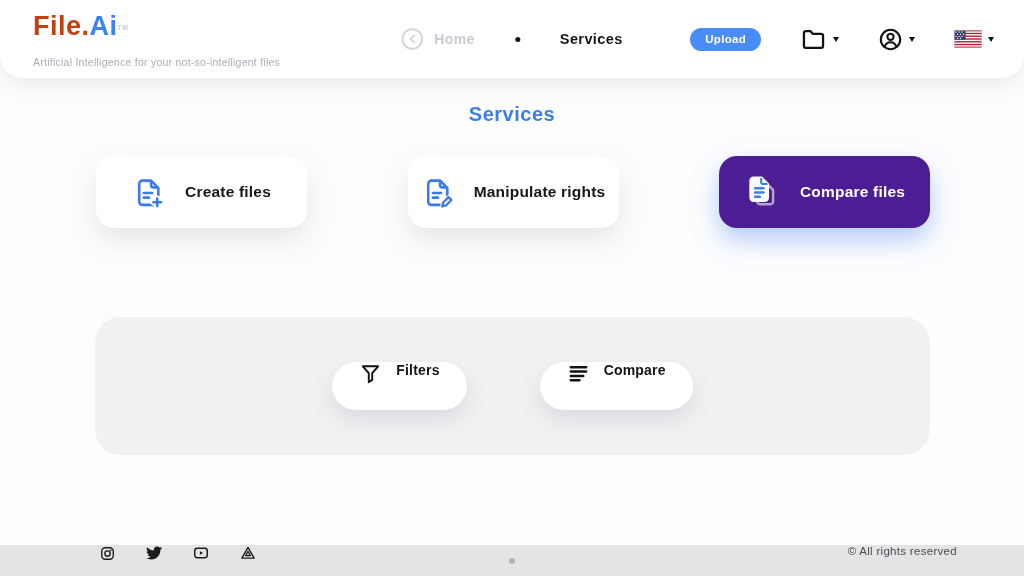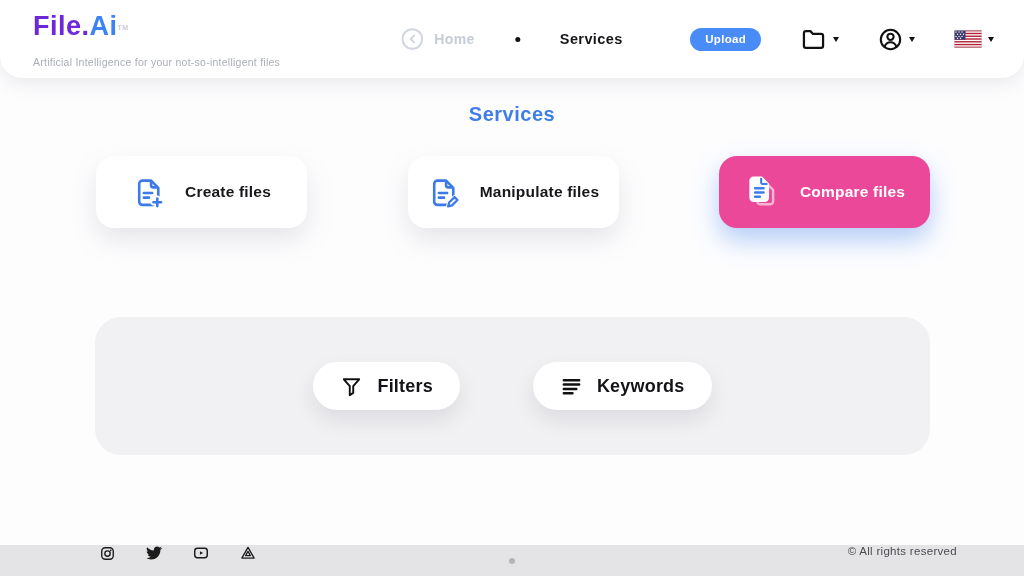--- a/index.html
+++ b/index.html
@@ -14,21 +14,21 @@
   
   .header {
     position:absolute; top:0; left:0; right:0; height:78px;
     background:#ffffff;
     border-radius:0 0 22px 22px;
     box-shadow:0 6px 18px rgba(120,120,135,.14);
     z-index:5;
   }
   .logo { position:absolute; left:33px; top:11px; }
   .logo-line { font-size:27px; font-weight:bold; letter-spacing:.5px; line-height:30px; }
-  .logo-gray { color:#6d28d9; }
+  .logo-gray { color:#c2410c; }
   .logo-blue { color:#3b82f6;margin-top:46px; }
   .logo-tm { font-size:7px; color:#c7cdd6; vertical-align:top; position:relative; top:2px; font-weight:bold; }
   .tagline { font-size:10.5px; color:#a9aeb6; letter-spacing:.25px; margin-top:15px; }
 
   .nav-center {
     position:absolute; left:50%; transform:translateX(-50%);
     top:0; height:78px; display:flex; align-items:center; gap:40px;
   }
   .nav-home { display:flex; align-items:center; gap:11px; cursor:pointer; }
   .nav-home-label { font-size:14px; font-weight:bold; color:#c6ccd6; letter-spacing:.4px; }
@@ -63,34 +63,34 @@
     display:flex; justify-content:space-between;
   }
   .service-card {
     width:211px; height:72px; border-radius:18px; background:#fff;
     box-shadow:0 12px 26px rgba(130,130,145,.18);
     display:flex; align-items:center; justify-content:center; gap:20px;
     font-size:15.5px; font-weight:bold; letter-spacing:.2px;
     cursor:pointer;
   }
   .service-card.active {
-    background:#ec4899; color:#fff;
+    background:#4c1d95; color:#fff;
     box-shadow:0 12px 26px rgba(61,125,233,.38);
   }
 
   .tools-panel {
     position:absolute; top:317px; left:95px; right:94px; height:138px;
     background:#f1f1f3; border-radius:26px;
     display:flex; align-items:center; justify-content:center; gap:73px;
   }
   .tool-pill {
     height:48px; border-radius:24px; background:#fff;
     box-shadow:0 10px 20px rgba(120,120,135,.16);
-    display:flex; align-items:center; gap:14px; padding:0 27px;
-    font-size:18px; font-weight:bold; letter-spacing:.2px; color:#141418;
+    display:flex; align-items:flex-start; gap:14px; padding:0 27px;
+    font-size:14px; font-weight:bold; letter-spacing:.2px; color:#141418;
     cursor:pointer;
   }
 
   
   .footer {
     position:absolute; bottom:0; left:0; right:0; height:31px;
     background:#e4e4e6; display:flex; align-items:flex-start;
     padding:0 67px 0 100px;
   }
   .social-row { display:flex; align-items:center; gap:31px; }
@@ -202,21 +202,21 @@
   <div class="service-card">
     <span>
       <svg width="33" height="33" viewBox="0 0 32 32" fill="none">
         <path d="M10 4.5 h8.5 l7 7 v13.5 a3 3 0 0 1 -3 3 h-12.5 a3 3 0 0 1 -3 -3 v-17.5 a3 3 0 0 1 3 -3 z" stroke="#3b7ae8" stroke-width="2.5" stroke-linejoin="round"></path>
         <path d="M18.5 4.8 v4.2 a2 2 0 0 0 2 2 h4.6" stroke="#3b7ae8" stroke-width="2.5" stroke-linejoin="round"></path>
         <path d="M11.5 16.5 h8 M11.5 21 h5" stroke="#3b7ae8" stroke-width="2.5" stroke-linecap="round"></path>
         <path d="M20.5 29.5 l1 -3.8 5.2 -5.2 2.8 2.8 -5.2 5.2 -3.8 1 z" fill="#ffffff" stroke="#ffffff" stroke-width="4" stroke-linejoin="round"></path>
         <path d="M20.5 29.5 l1 -3.8 5.2 -5.2 2.8 2.8 -5.2 5.2 -3.8 1 z" stroke="#3b7ae8" stroke-width="2.2" stroke-linejoin="round"></path>
       </svg>
     </span>
-    <span>Manipulate files</span>
+    <span>Manipulate rights</span>
   </div>
 
   <div class="service-card active">
     <span>
       <svg width="36" height="36" viewBox="0 0 34 34" fill="none">
         <path d="M15 9.5 h7 l5.5 5.5 v11 a2.5 2.5 0 0 1 -2.5 2.5 h-10 a2.5 2.5 0 0 1 -2.5 -2.5 v-14 a2.5 2.5 0 0 1 2.5 -2.5 z" stroke="rgba(255,255,255,.6)" stroke-width="2.3" stroke-linejoin="round"></path>
         <path d="M9 3.5 h7.5 l6 6 v13 a2.8 2.8 0 0 1 -2.8 2.8 h-10.7 a2.8 2.8 0 0 1 -2.8 -2.8 v-16.2 a2.8 2.8 0 0 1 2.8 -2.8 z" fill="#ffffff" stroke="#ffffff" stroke-width="2.3" stroke-linejoin="round"></path>
         <path d="M16.2 3.8 v3.9 a1.8 1.8 0 0 0 1.8 1.8 h4.2" stroke="#3d7de9" stroke-width="2" stroke-linejoin="round"></path>
         <path d="M10.5 13.5 h8 M10.5 17.5 h8 M10.5 21.5 h4.5" stroke="#3d7de9" stroke-width="2.3" stroke-linecap="round"></path>
       </svg>
@@ -235,21 +235,21 @@
     </span>
     <span>Filters</span>
   </div>
 
   <div class="tool-pill">
     <span>
       <svg width="23" height="23" viewBox="0 0 24 24" fill="none">
         <path d="M4 5.5 h16 M4 10 h16 M4 14.5 h13 M4 19 h9" stroke="#111" stroke-width="2.6" stroke-linecap="round"></path>
       </svg>
     </span>
-    <span>Keywords</span>
+    <span>Compare</span>
   </div>
 
 </div>
 
 <div class="footer">
   <div class="social-row">
     <span class="social-icon">
       <svg width="15" height="15" viewBox="0 0 24 24" fill="none">
         <rect x="2.8" y="2.8" width="18.4" height="18.4" rx="5.5" stroke="#1c1c1c" stroke-width="2.2"></rect>
         <circle cx="12" cy="12" r="4.3" stroke="#1c1c1c" stroke-width="2.2"></circle>

